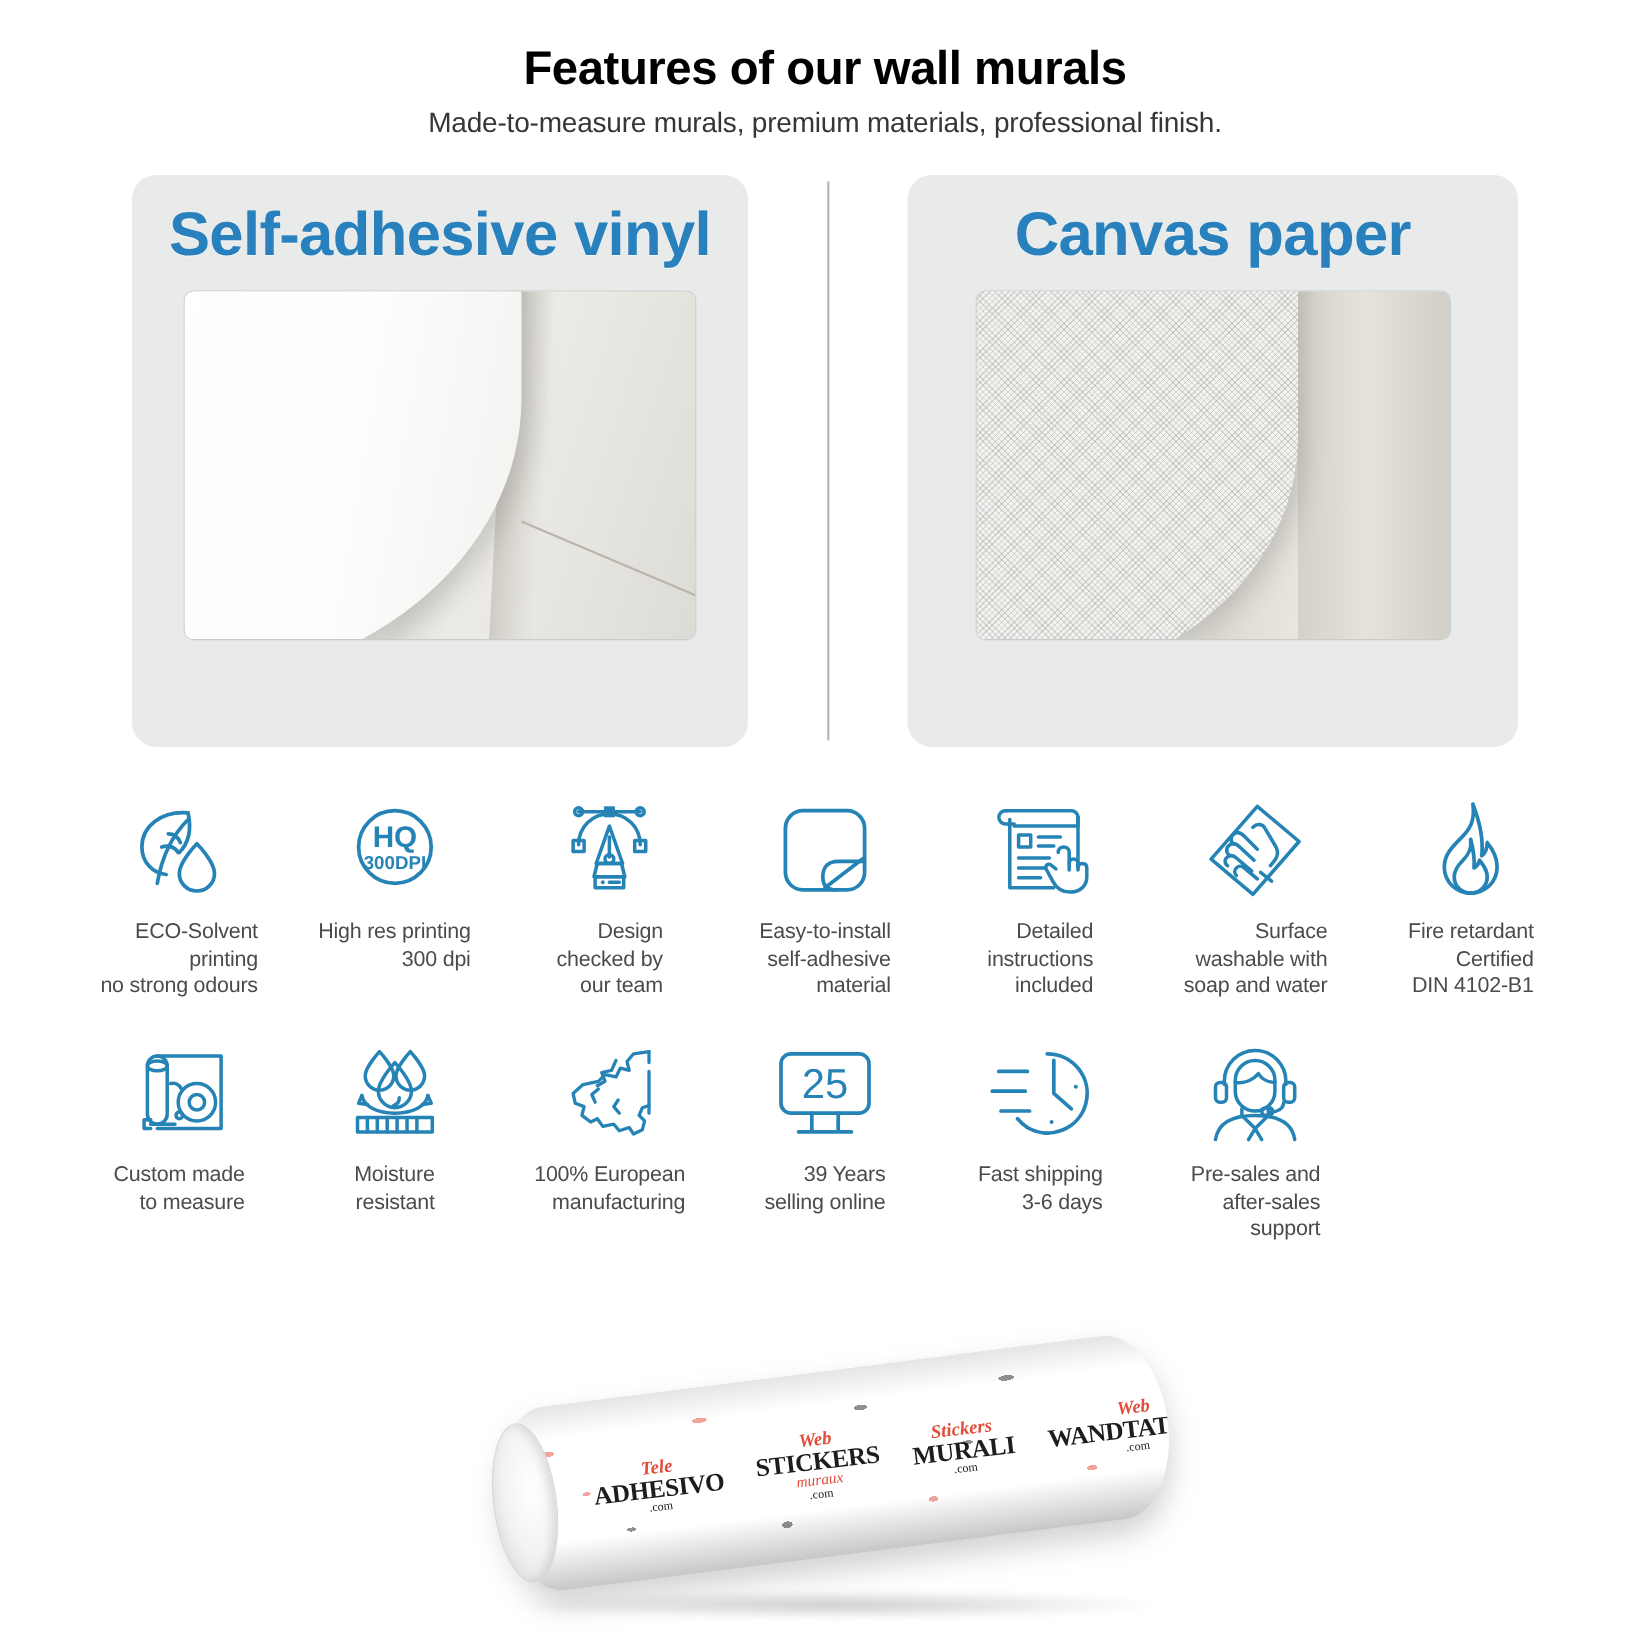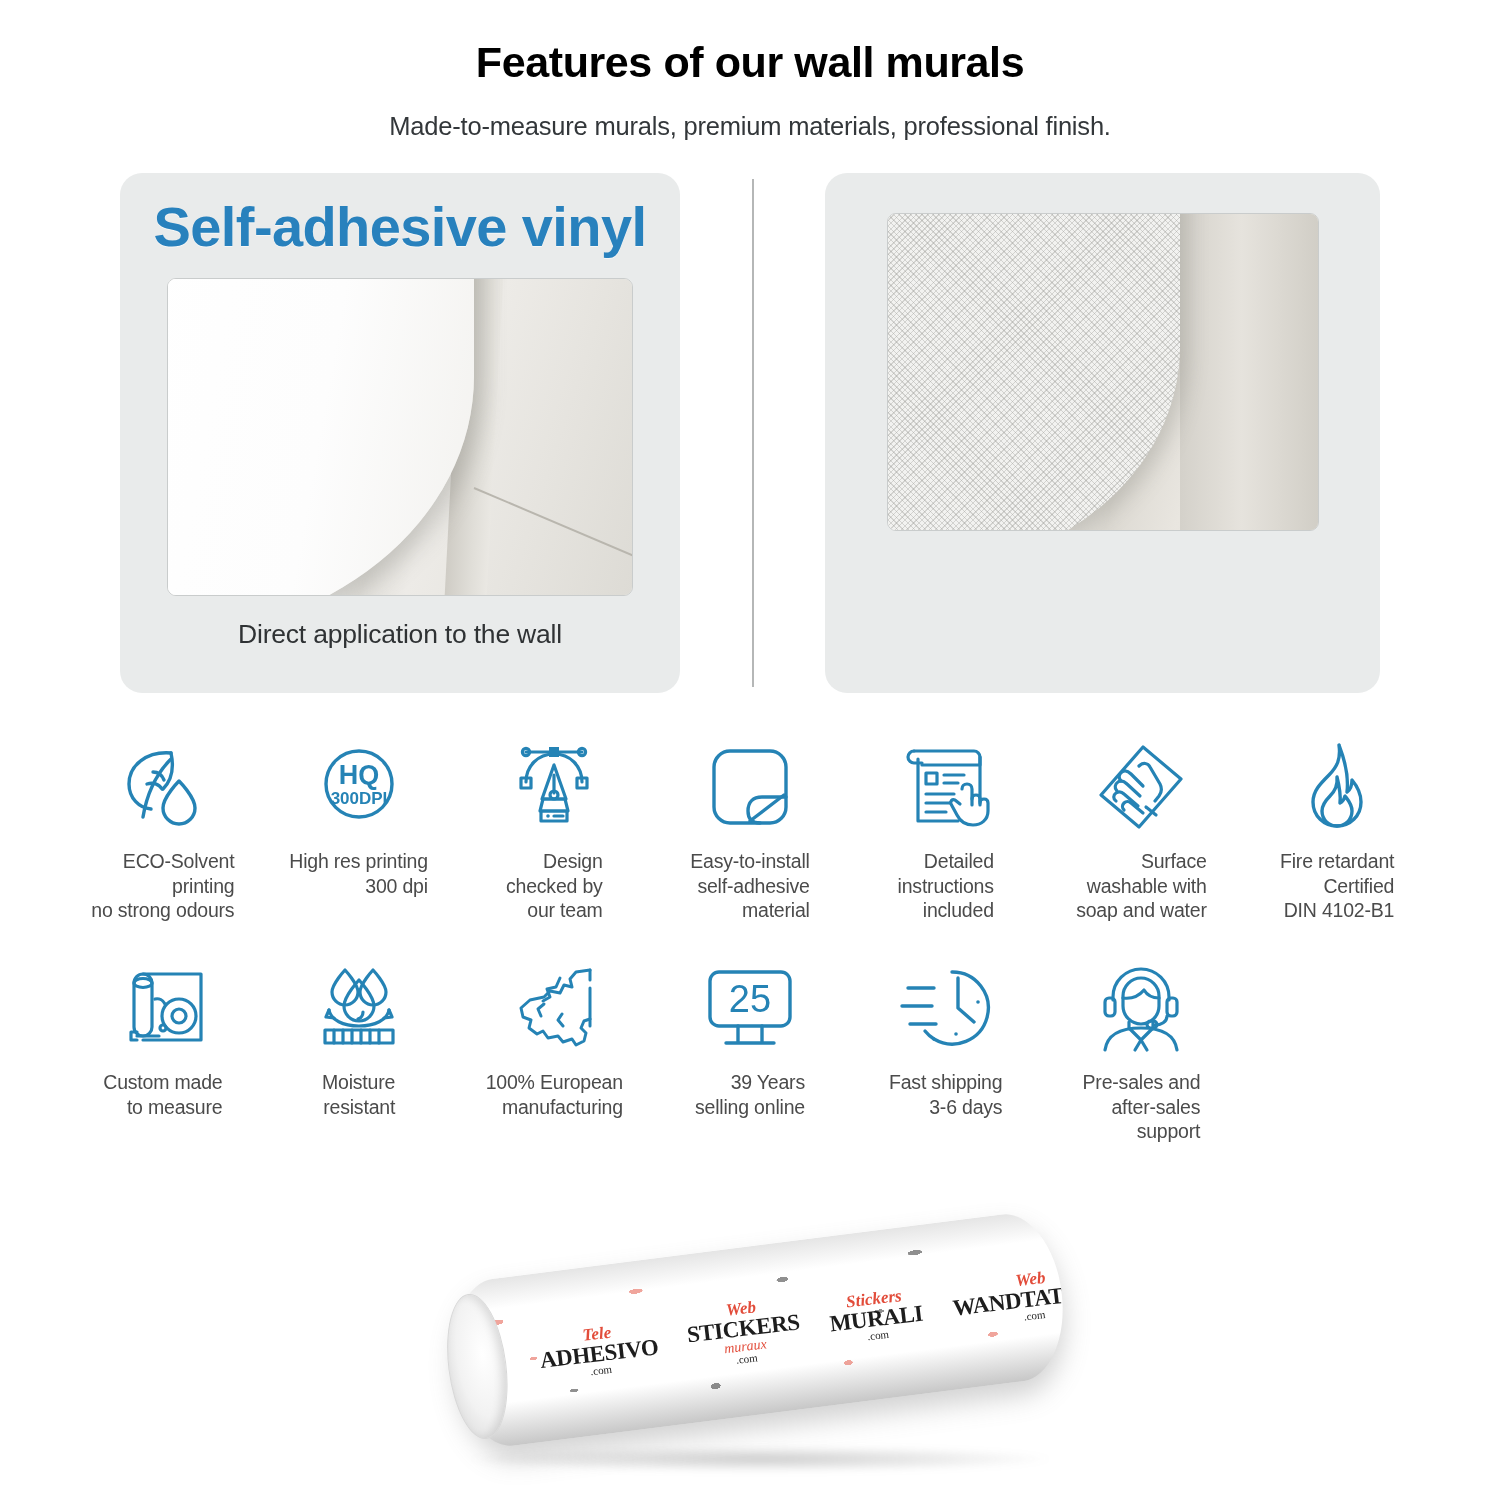--- a/index.html
+++ b/index.html
@@ -11,21 +11,21 @@
   }
   .page { position: relative; width: 1500px; height: 1500px; }
 
   
   .header { padding-top: 38px; text-align: center; }
   .page-title {
     font-size: 43px; font-weight: bold; color: #000000;
     letter-spacing: -0.4px; line-height: 1.12;
   }
   .page-subtitle {
-    font-size: 25.5px; color: #33373a; margin-top: 26px;
+    font-size: 25.5px; color: #33373a; margin-top: 12px;
     letter-spacing: -0.2px;
   }
 
   
   .cards {
     position: relative;
     margin: 32px auto 0; width: 1260px; height: 520px;
     display: flex; justify-content: space-between;
   }
   .card {
@@ -218,26 +218,26 @@
   <div class="cards">
 
     <div class="card card-left">
       <div class="card-title">Self-adhesive vinyl</div>
       <div class="photo-frame photo-left">
         <div class="vinyl-bg"></div>
         <div class="vinyl-fold"></div>
         <div class="vinyl-curl"></div>
         <div class="vinyl-edge"></div>
       </div>
-      <div class="card-caption">Direct application to the wall</div>
     </div>
 
     <div class="divider"></div>
 
     <div class="card card-right">
+      <div class="card-title">Canvas paper</div>
       <div class="photo-frame photo-right">
         <div class="canvas-bg"></div>
         <div class="canvas-roll"></div>
         <div class="canvas-sheet"></div>
       </div>
     </div>
   </div>
 
   <div class="icon-grid">
 

